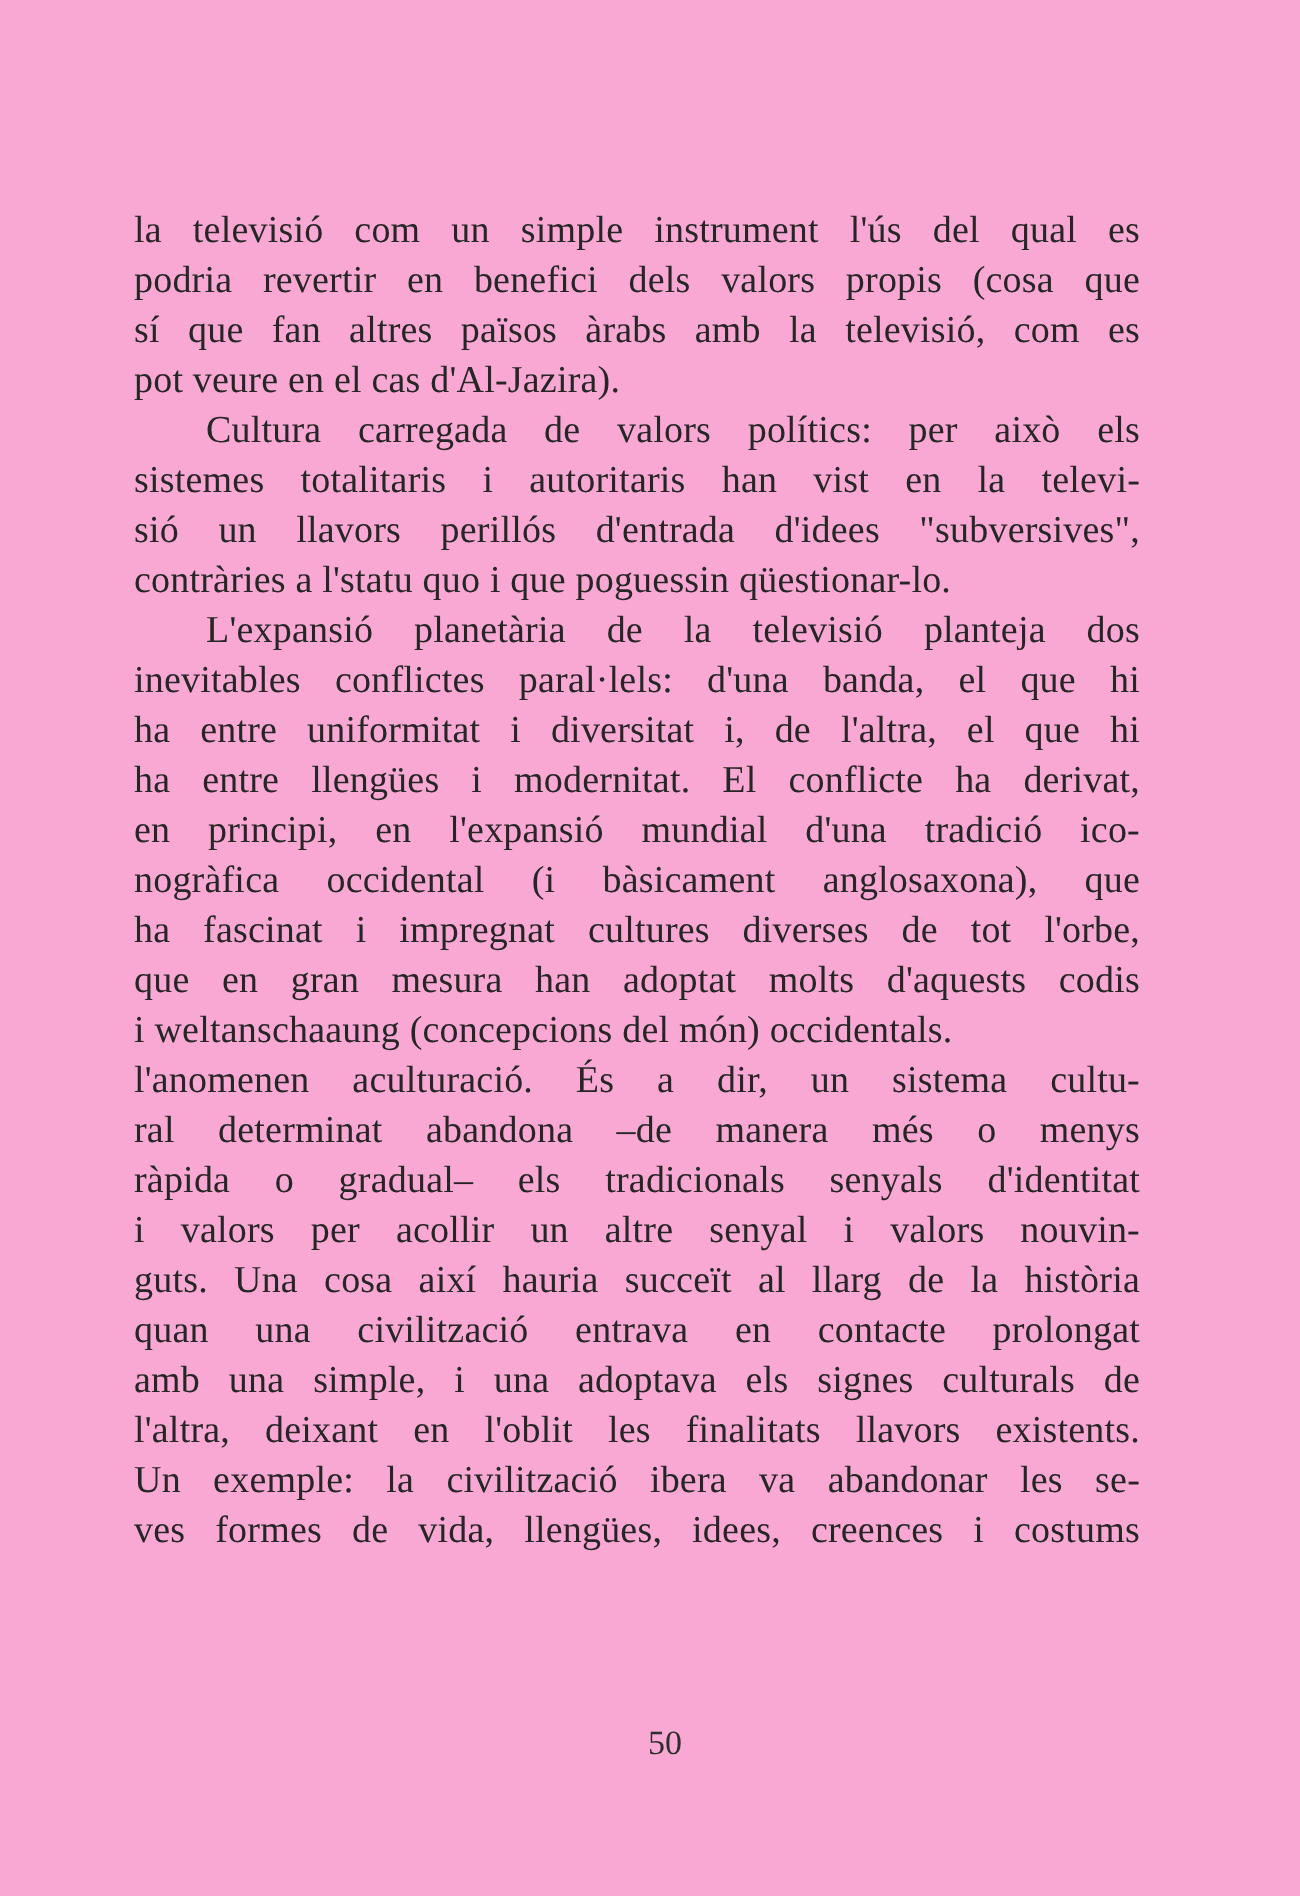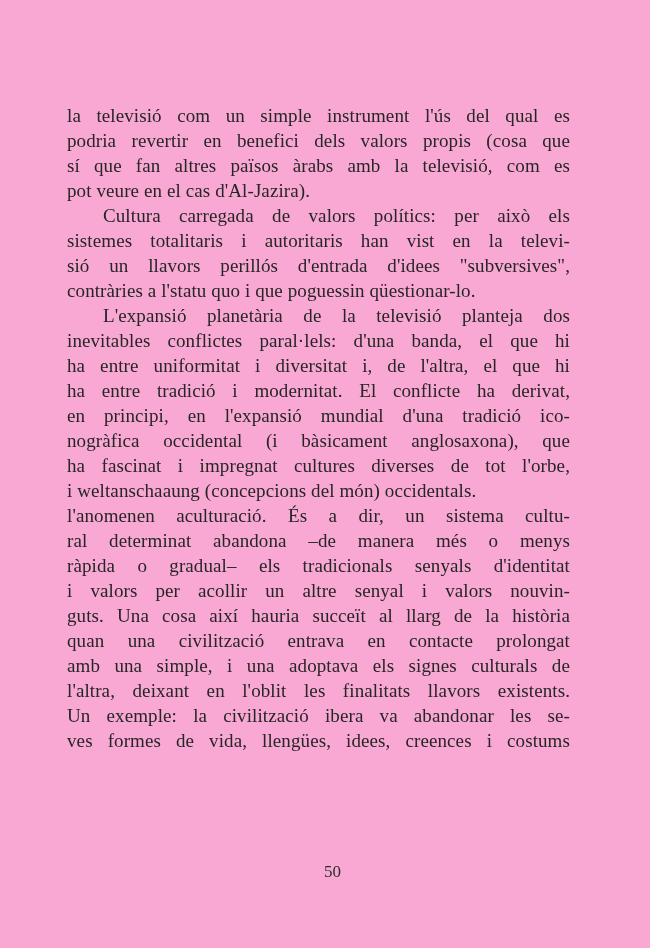--- a/index.html
+++ b/index.html
@@ -60,24 +60,25 @@
       <div class="line"><span class="run">podria revertir en benefici dels valors propis (cosa que</span></div>
       <div class="line"><span class="run">sí que fan altres països àrabs amb la televisió, com es</span></div>
       <div class="line no-justify"><span class="run">pot veure en el cas d'Al-Jazira).</span></div>
       <div class="line indent"><span class="run">Cultura carregada de valors polítics: per això els</span></div>
       <div class="line"><span class="run">sistemes totalitaris i autoritaris han vist en la televi-</span></div>
       <div class="line"><span class="run">sió un llavors perillós d'entrada d'idees "subversives",</span></div>
       <div class="line no-justify"><span class="run">contràries a l'</span><span class="run-italic">statu quo</span><span class="run"> i que poguessin qüestionar-lo.</span></div>
       <div class="line indent"><span class="run">L'expansió planetària de la televisió planteja dos</span></div>
       <div class="line"><span class="run">inevitables conflictes paral·lels: d'una banda, el que hi</span></div>
       <div class="line"><span class="run">ha entre uniformitat i diversitat i, de l'altra, el que hi</span></div>
-      <div class="line"><span class="run">ha entre tradició i modernitat. El conflicte ha derivat,</span></div>
+      <div class="line"><span class="run">ha entre llengües i modernitat. El conflicte ha derivat,</span></div>
       <div class="line"><span class="run">en principi, en l'expansió mundial d'una tradició ico-</span></div>
       <div class="line"><span class="run">nogràfica occidental (i bàsicament anglosaxona), que</span></div>
       <div class="line"><span class="run">ha fascinat i impregnat cultures diverses de tot l'orbe,</span></div>
+      <div class="line"><span class="run">que en gran mesura han adoptat molts d'aquests codis</span></div>
       <div class="line no-justify"><span class="run">i </span><span class="run-italic">weltanschaaung</span><span class="run"> (concepcions del món) occidentals.</span></div>
       <div class="line"><span class="run">l'anomenen aculturació. És a dir, un sistema cultu-</span></div>
       <div class="line"><span class="run">ral determinat abandona –de manera més o menys</span></div>
       <div class="line"><span class="run">ràpida o gradual– els tradicionals senyals d'identitat</span></div>
       <div class="line"><span class="run">i valors per acollir un altre senyal i valors nouvin-</span></div>
       <div class="line"><span class="run">guts. Una cosa així hauria succeït al llarg de la història</span></div>
       <div class="line"><span class="run">quan una civilització entrava en contacte prolongat</span></div>
       <div class="line"><span class="run">amb una simple, i una adoptava els signes culturals de</span></div>
       <div class="line"><span class="run">l'altra, deixant en l'oblit les finalitats llavors existents.</span></div>
       <div class="line"><span class="run">Un exemple: la civilització ibera va abandonar les se-</span></div>

